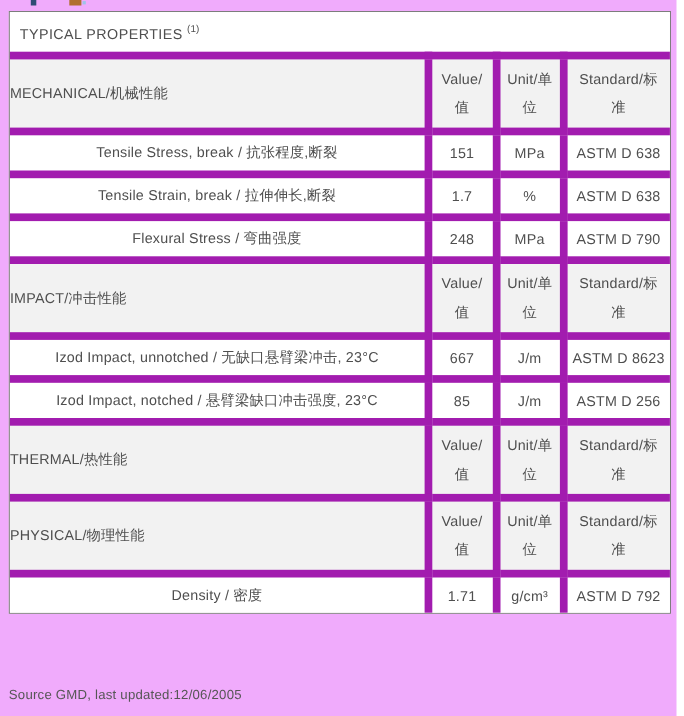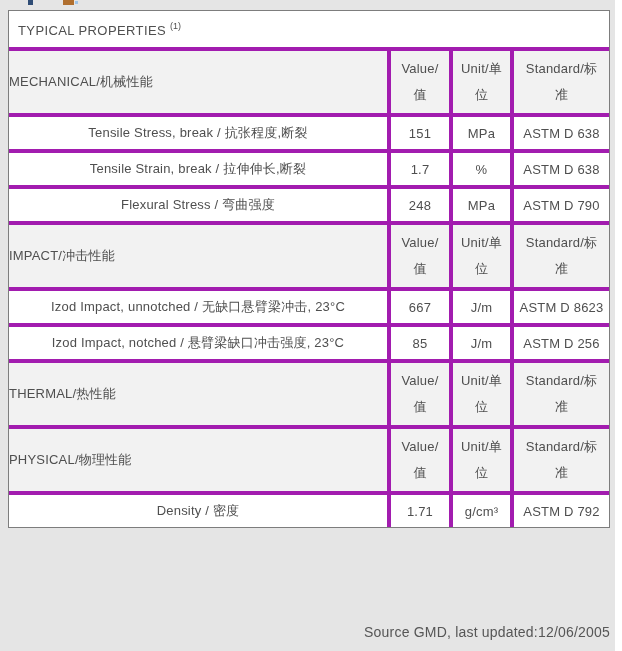--- a/index.html
+++ b/index.html
@@ -9,21 +9,21 @@
     width: 622px;
     height: 651px;
     font-family: "Liberation Sans", "DejaVu Sans", sans-serif;
     color: #4f4f4f;
     overflow: hidden;
   }
   .page {
     position: relative;
     width: 615px;
     height: 651px;
-    background: #e5e5e5;
+    background: #f0abfc;
   }
   
   .clip-frag { position: absolute; top: 0; }
   .frag1 { left: 28px; width: 5px; height: 5px; background: #2f4c75; }
   .frag2 { left: 63px; width: 11px; height: 5px; background: #b06f2f; }
   .frag3 { left: 75px; top: 1px; width: 3px; height: 3px; background: #9fc4e8; }
 
   .tbl-wrap {
     position: absolute;
     left: 8px;
@@ -32,21 +32,21 @@
     border: 1px solid #7d7d7d;
     background: #ffffff;
   }
   table.props {
     border-collapse: collapse;
     table-layout: fixed;
     width: 600px;
     letter-spacing: 0.2px;
   }
   table.props td {
-    border: 4px solid #a21caf;
+    border: 7px solid #a21caf;
     font-size: 13px;
     color: #4f4f4f;
     vertical-align: middle;
     padding: 0;
   }
   
   table.props td:first-child { border-left: none; }
   table.props td:last-child { border-right: none; }
   table.props tr:first-child td { border-top: none; }
   table.props tr:last-child td { border-bottom: none; }
@@ -81,22 +81,22 @@
     text-align: center;
     line-height: 20px;
   }
   td.val { text-align: center; }
 
   .footer {
     position: absolute;
     left: 8px;
     top: 624px;
     width: 602px;
-    text-align: right;
-    font-size: 14px;
+    text-align: left;
+    font-size: 12px;
     color: #565656;
     letter-spacing: 0.2px;
   }
 </style>
 </head>
 <body>
 
 <div class="page">
 
   <span class="clip-frag frag1"></span>

